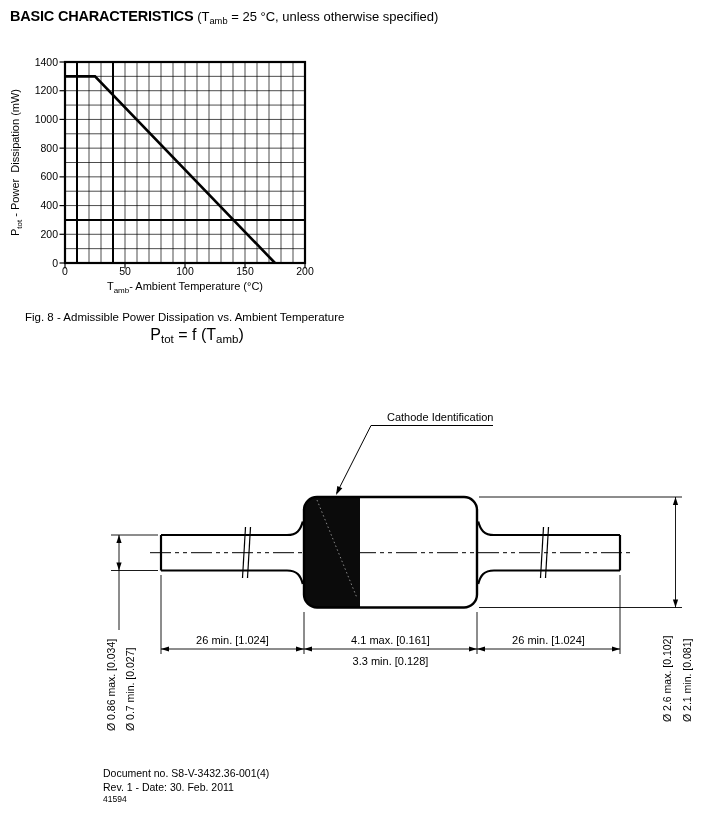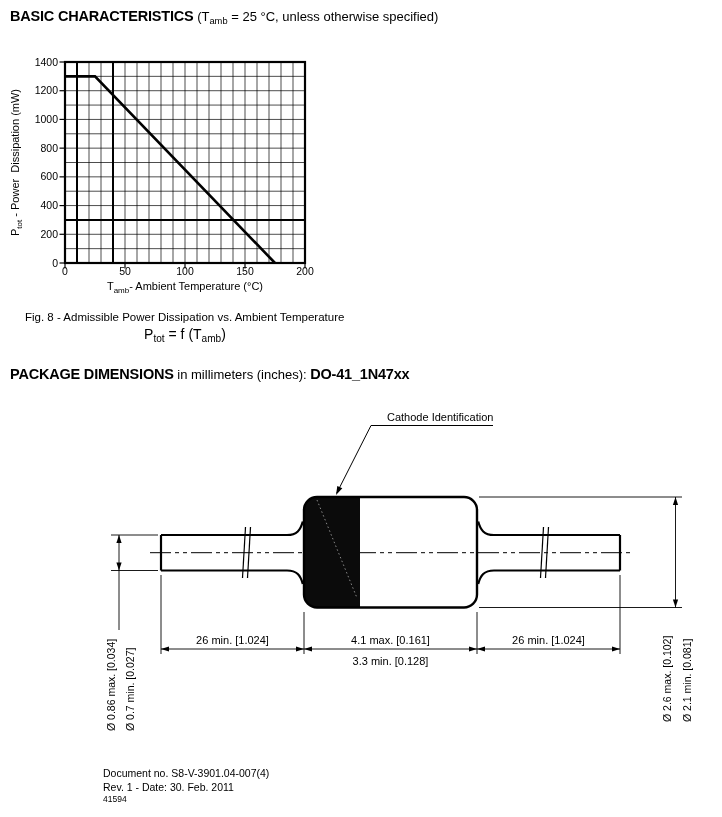--- a/index.html
+++ b/index.html
@@ -2,21 +2,21 @@
 <html><head>
 <meta charset="utf-8">
 <style>
   html,body{margin:0;padding:0;background:#fff}
   .page{position:relative;width:722px;height:808px;background:#fff;overflow:hidden;
         font-family:"Liberation Sans",sans-serif;color:#000;-webkit-font-smoothing:antialiased}
   sub{font-size:0.72em;vertical-align:-0.3em;line-height:0}
   .h1{position:absolute;left:10px;top:8px;font-size:13px;white-space:nowrap}
   .h1 .bold{font-weight:bold;font-size:14.5px;letter-spacing:-0.2px}
   .cap1{position:absolute;left:25px;top:311px;font-size:11.5px;white-space:nowrap}
-  .cap2{position:absolute;left:185px;top:326px;font-size:14px;transform:translateX(-50%);white-space:nowrap}
+  .cap2{position:absolute;left:197px;top:326px;font-size:16px;transform:translateX(-50%);white-space:nowrap}
   .h2{position:absolute;left:10px;top:366px;font-size:13px;white-space:nowrap}
   .h2 .bold{font-weight:bold;font-size:14.5px;letter-spacing:-0.2px}
   .footer{position:absolute;left:103px;top:767px;font-size:10.5px;line-height:13.5px}
   .footer .small{font-size:8.5px;line-height:11px}
   svg{position:absolute}
   svg text{font-family:"Liberation Sans",sans-serif;fill:#000}
 </style>
 </head>
 <body>
 
@@ -90,21 +90,20 @@
         <text x="58" y="15.5" text-anchor="end" font-size="10.5">1400</text>
         <polyline points="65.0,26.4 95.0,26.4 275.0,213.0" fill="none" stroke="#000" stroke-width="2.6" stroke-linejoin="miter"></polyline>
       </g>
     <text transform="translate(19,112.5) rotate(-90)" text-anchor="middle" font-size="11"><tspan>P</tspan><tspan font-size="8" dy="2.5">tot</tspan><tspan font-size="11" dy="-2.5"> - Power&nbsp; Dissipation (mW)</tspan></text>
     <text x="185" y="240" text-anchor="middle" font-size="11"><tspan>T</tspan><tspan font-size="8" dy="2.5">amb</tspan><tspan font-size="11" dy="-2.5">- Ambient Temperature (°C)</tspan></text>
   </svg>
 
   <div class="cap1">Fig. 8 - Admissible Power Dissipation vs. Ambient Temperature</div>
   <div class="cap2"><span>P</span><sub>tot</sub><span> = f (T</span><sub>amb</sub><span>)</span></div>
 
-  <div class="h2"><span class="bold">PACKAGE DIMENSIONS</span><span> in millimeters (inches): </span><span class="bold">DO-41_1N47xx</span></div>
 
   <svg style="left:0;top:395px;width:722px;height:345px" viewBox="0 395 722 345">
     <defs>
       <clipPath id="bodyclip">
           <rect x="304" y="497" width="173" height="110.5" rx="13"></rect>
         </clipPath>
     </defs>
 
     <rect x="304" y="497" width="173" height="110.5" rx="13" fill="#fff"></rect>
 
@@ -172,18 +171,18 @@
     <text x="390.5" y="643.5" text-anchor="middle" font-size="11">4.1 max. [0.161]</text>
     <text x="390.5" y="664.5" text-anchor="middle" font-size="11">3.3 min. [0.128]</text>
     <text x="548.5" y="643.5" text-anchor="middle" font-size="11">26 min. [1.024]</text>
     <text transform="translate(114.5,731) rotate(-90)" font-size="10.5">Ø 0.86 max. [0.034]</text>
     <text transform="translate(133.5,731) rotate(-90)" font-size="10.5">Ø 0.7 min. [0.027]</text>
     <text transform="translate(670.5,722) rotate(-90)" font-size="10.5">Ø 2.6 max. [0.102]</text>
     <text transform="translate(691,722) rotate(-90)" font-size="10.5">Ø 2.1 min. [0.081]</text>
   </svg>
 
   <div class="footer">
-    <div>Document no. S8-V-3901.04-007(4)</div>
+    <div>Document no. S8-V-3432.36-001(4)</div>
     <div>Rev. 1 - Date: 30. Feb. 2011</div>
     <div class="small">41594</div>
   </div>
 
 </div>
 
 </body></html>

